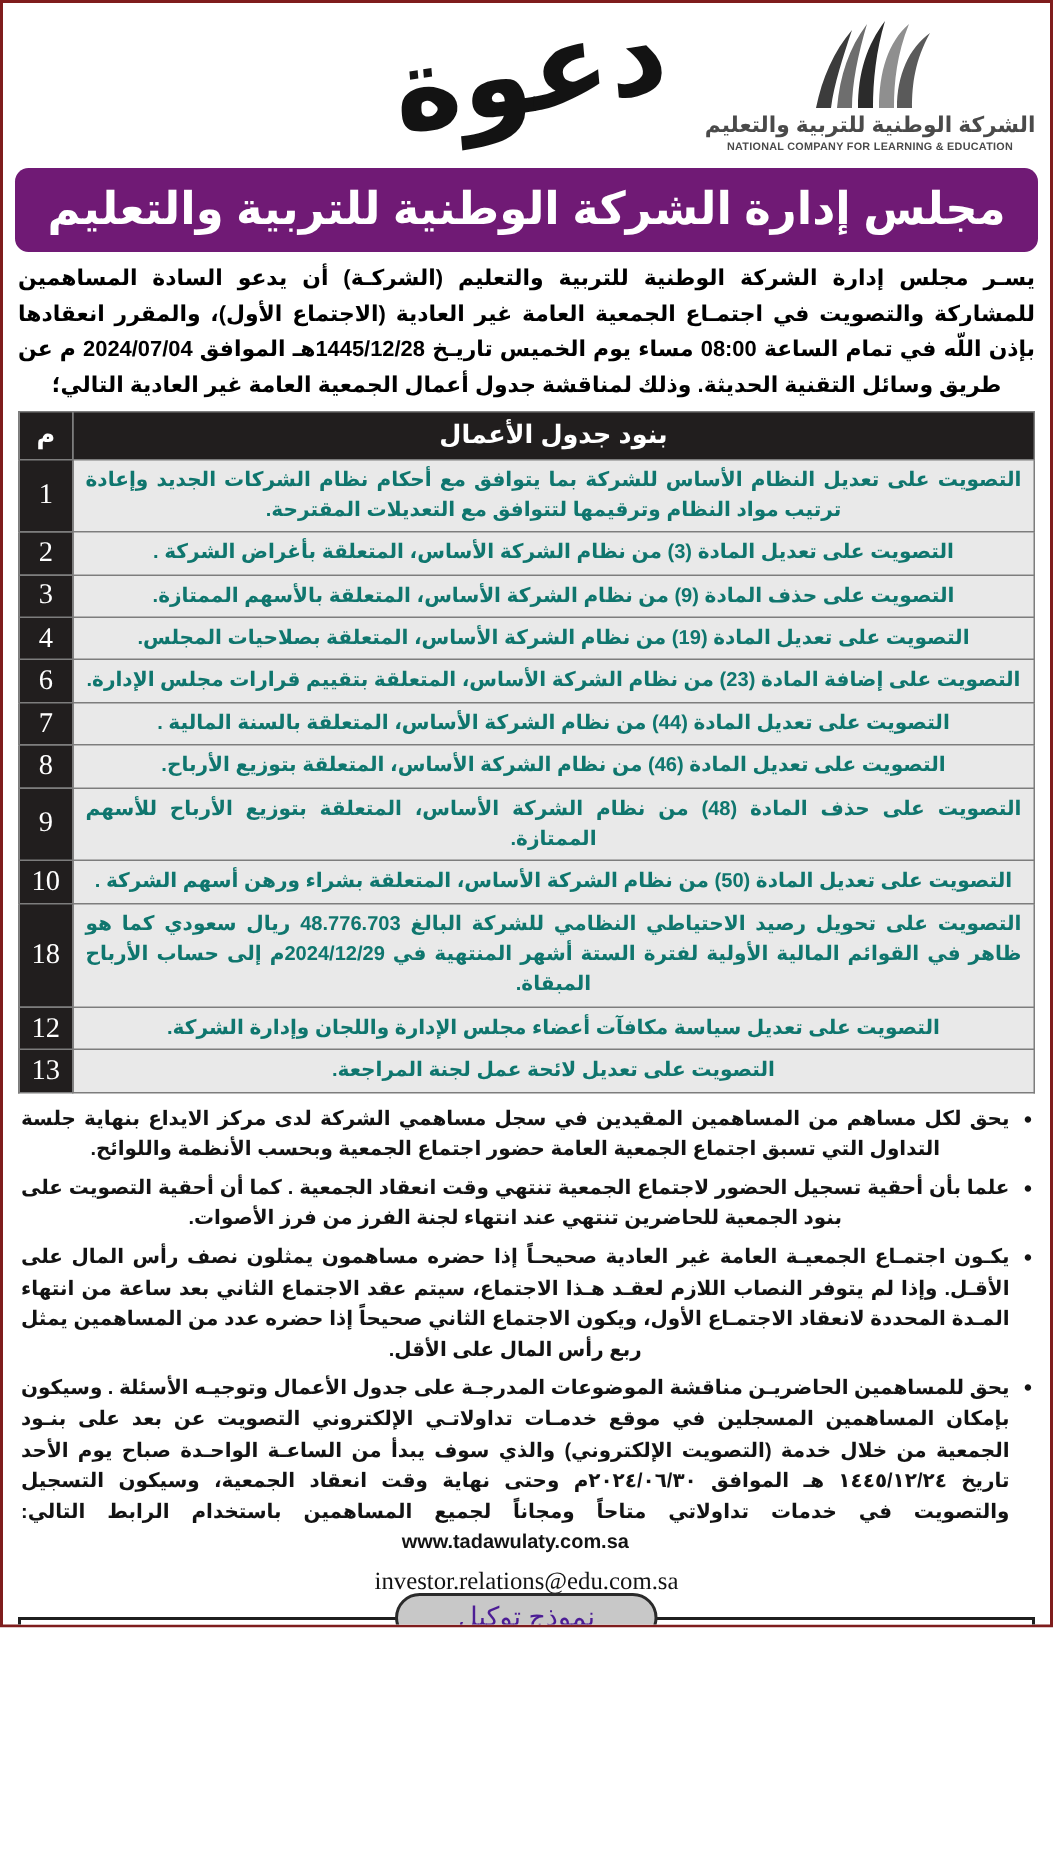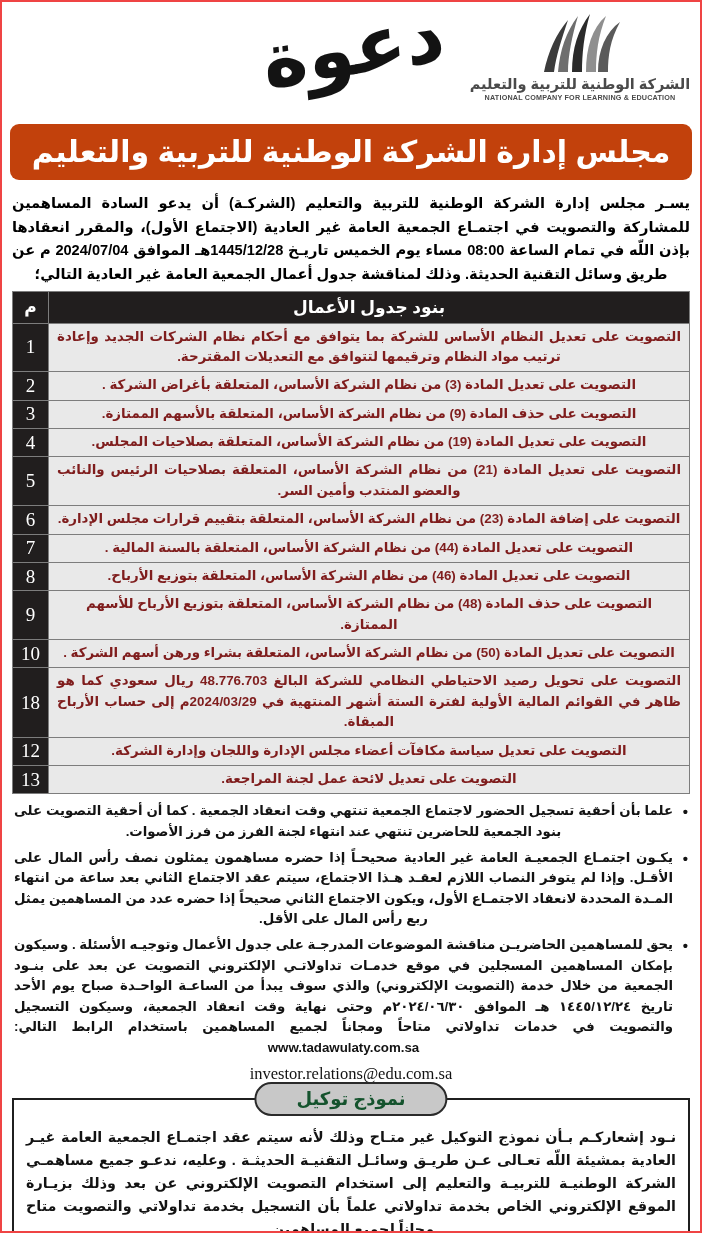--- a/index.html
+++ b/index.html
@@ -7,24 +7,24 @@
     padding: 0;
     background: #ffffff;
   }
   body {
     font-family: "Liberation Sans", "DejaVu Sans", sans-serif;
   }
 
   #page {
     position: relative;
     width: 702px;
-    height: 1233px;
+    height: 1085px;
     background: #ffffff;
     box-sizing: border-box;
-    border: 2px solid #ef4444;
+    border: 2px solid #7f1d1d;
     overflow: hidden;
   }
 
   
   .header-band {
     position: relative;
     height: 110px;
     display: flex;
     align-items: center;
     justify-content: flex-start;
@@ -70,22 +70,22 @@
     font-size: 76px;
     font-weight: 700;
     color: #131313;
     transform: rotate(-9deg) skewX(-4deg);
     line-height: 1.05;
     letter-spacing: -2px;
   }
 
   
   .title-bar {
-    margin: 12px 8px;
-    background: #c2410c;
+    margin: 0 8px;
+    background: #701a75;
     border-radius: 9px;
     height: 56px;
     display: flex;
     align-items: center;
     justify-content: center;
   }
   .title-bar-text {
     color: #ffffff;
     font-size: 30px;
     font-weight: 700;
@@ -132,30 +132,29 @@
     background: #211e1e;
     color: #ffffff;
     text-align: center;
     font-size: 19px;
     font-weight: 400;
     font-family: "Liberation Serif", "DejaVu Serif", serif;
     padding: 0;
   }
   .agenda tbody td.cell-text {
     background: #e9e9e9;
-    color: #7f1d1d;
+    color: #0f766e;
     font-size: 13.4px;
     font-weight: 700;
     line-height: 1.52;
     padding: 3px 8px 4px 8px;
     text-align: justify;
     text-align-last: center;
   }
   .agenda tbody td.cell-text.one-line {
-    text-align: center;
     text-align-last: center;
   }
 
   
   .notes {
     margin: 7px 12px 0 12px;
     padding: 0;
     list-style: none;
   }
   .notes li {
@@ -195,22 +194,22 @@
   .proxy-badge {
     position: absolute;
     top: -16px;
     left: 50%;
     transform: translateX(-50%);
     background: #c8c8c8;
     border: 2px solid #2a2a2a;
     border-radius: 18px;
     padding: 4px 40px;
     font-size: 18px;
-    font-weight: 700;
-    color: #14532d;
+    font-weight: 400;
+    color: #4c1d95;
     white-space: nowrap;
     z-index: 2;
   }
   .proxy-box {
     border: 2px solid #1f1f1f;
     padding: 26px 12px 10px 12px;
     background: #ffffff;
   }
   .proxy-box p {
     margin: 0 0 6px 0;
@@ -273,59 +272,56 @@
         </tr>
         <tr>
           <td class="cell-text one-line">التصويت على حذف المادة (9) من نظام الشركة الأساس، المتعلقة بالأسهم الممتازة.</td>
           <td class="cell-num">3</td>
         </tr>
         <tr>
           <td class="cell-text one-line">التصويت على تعديل المادة (19) من نظام الشركة الأساس، المتعلقة بصلاحيات المجلس.</td>
           <td class="cell-num">4</td>
         </tr>
         <tr>
-          <td class="cell-text">التصويت على تعديل المادة (21) من نظام الشركة الأساس، المتعلقة بصلاحيات الرئيس والنائب والعضو المنتدب وأمين السر.</td>
-          <td class="cell-num">5</td>
-        </tr>
-        <tr>
           <td class="cell-text one-line">التصويت على إضافة المادة (23) من نظام الشركة الأساس، المتعلقة بتقييم قرارات مجلس الإدارة.</td>
           <td class="cell-num">6</td>
         </tr>
         <tr>
           <td class="cell-text one-line">التصويت على تعديل المادة (44) من نظام الشركة الأساس، المتعلقة بالسنة المالية .</td>
           <td class="cell-num">7</td>
         </tr>
         <tr>
           <td class="cell-text one-line">التصويت على تعديل المادة (46) من نظام الشركة الأساس، المتعلقة بتوزيع الأرباح.</td>
           <td class="cell-num">8</td>
         </tr>
         <tr>
           <td class="cell-text one-line">التصويت على حذف المادة (48) من نظام الشركة الأساس، المتعلقة بتوزيع الأرباح للأسهم الممتازة.</td>
           <td class="cell-num">9</td>
         </tr>
         <tr>
           <td class="cell-text one-line">التصويت على تعديل المادة (50) من نظام الشركة الأساس، المتعلقة بشراء ورهن أسهم الشركة .</td>
           <td class="cell-num">10</td>
         </tr>
         <tr>
-          <td class="cell-text">التصويت على تحويل رصيد الاحتياطي النظامي للشركة البالغ 48.776.703 ريال سعودي كما هو ظاهر في القوائم المالية الأولية لفترة الستة أشهر المنتهية في 2024/03/29م إلى حساب الأرباح المبقاة.</td>
+          <td class="cell-text">التصويت على تحويل رصيد الاحتياطي النظامي للشركة البالغ 48.776.703 ريال سعودي كما هو ظاهر في القوائم المالية الأولية لفترة الستة أشهر المنتهية في 2024/12/29م إلى حساب الأرباح المبقاة.</td>
           <td class="cell-num">18</td>
         </tr>
         <tr>
           <td class="cell-text one-line">التصويت على تعديل سياسة مكافآت أعضاء مجلس الإدارة واللجان وإدارة الشركة.</td>
           <td class="cell-num">12</td>
         </tr>
         <tr>
           <td class="cell-text one-line">التصويت على تعديل لائحة عمل لجنة المراجعة.</td>
           <td class="cell-num">13</td>
         </tr>
       </tbody>
   </table>
 
   <ul class="notes" id="notes-list">
+      <li>يحق لكل مساهم من المساهمين المقيدين في سجل مساهمي الشركة لدى مركز الايداع بنهاية جلسة التداول التي تسبق اجتماع الجمعية العامة حضور اجتماع الجمعية وبحسب الأنظمة واللوائح.</li>
       <li>علما بأن أحقية تسجيل الحضور لاجتماع الجمعية تنتهي وقت انعقاد الجمعية . كما أن أحقية التصويت على بنود الجمعية للحاضرين تنتهي عند انتهاء لجنة الفرز من فرز الأصوات.</li>
       <li>يكـون اجتمـاع الجمعيـة العامة غير العادية صحيحـاً إذا حضره مساهمون يمثلون نصف رأس المال على الأقـل. وإذا لم يتوفر النصاب اللازم لعقـد هـذا الاجتماع، سيتم عقد الاجتماع الثاني بعد ساعة من انتهاء المـدة المحددة لانعقاد الاجتمـاع الأول، ويكون الاجتماع الثاني صحيحاً إذا حضره عدد من المساهمين يمثل ربع رأس المال على الأقل.</li>
       <li>يحق للمساهمين الحاضريـن مناقشة الموضوعات المدرجـة على جدول الأعمال وتوجيـه الأسئلة . وسيكون بإمكان المساهمين المسجلين في موقع خدمـات تداولاتـي الإلكتروني التصويت عن بعد على بنـود الجمعية من خلال خدمة (التصويت الإلكتروني) والذي سوف يبدأ من الساعـة الواحـدة صباح يوم الأحد تاريخ ١٤٤٥/١٢/٢٤ هـ الموافق ٢٠٢٤/٠٦/٣٠م وحتى نهاية وقت انعقاد الجمعية، وسيكون التسجيل والتصويت في خدمات تداولاتي متاحاً ومجاناً لجميع المساهمين باستخدام الرابط التالي: www.tadawulaty.com.sa</li>
     </ul>
   <div class="email-line">investor.relations@edu.com.sa</div>
 
   <div class="proxy-wrap">
     <div class="proxy-badge">نموذج توكيل</div>
     <div class="proxy-box" id="proxy-box">
         <p>نـود إشعاركـم بـأن نموذج التوكيل غير متـاح وذلك لأنه سيتم عقد اجتمـاع الجمعية العامة غيـر العادية بمشيئة اللّه تعـالى عـن طريـق وسائـل التقنيـة الحديثـة . وعليه، ندعـو جميع مساهمـي الشركة الوطنيـة للتربيـة والتعليم إلى استخدام التصويت الإلكتروني عن بعد وذلك بزيـارة الموقع الإلكتروني الخاص بخدمة تداولاتي علماً بأن التسجيل بخدمة تداولاتي والتصويت متاح مجاناً لجميع المساهمين.</p>

